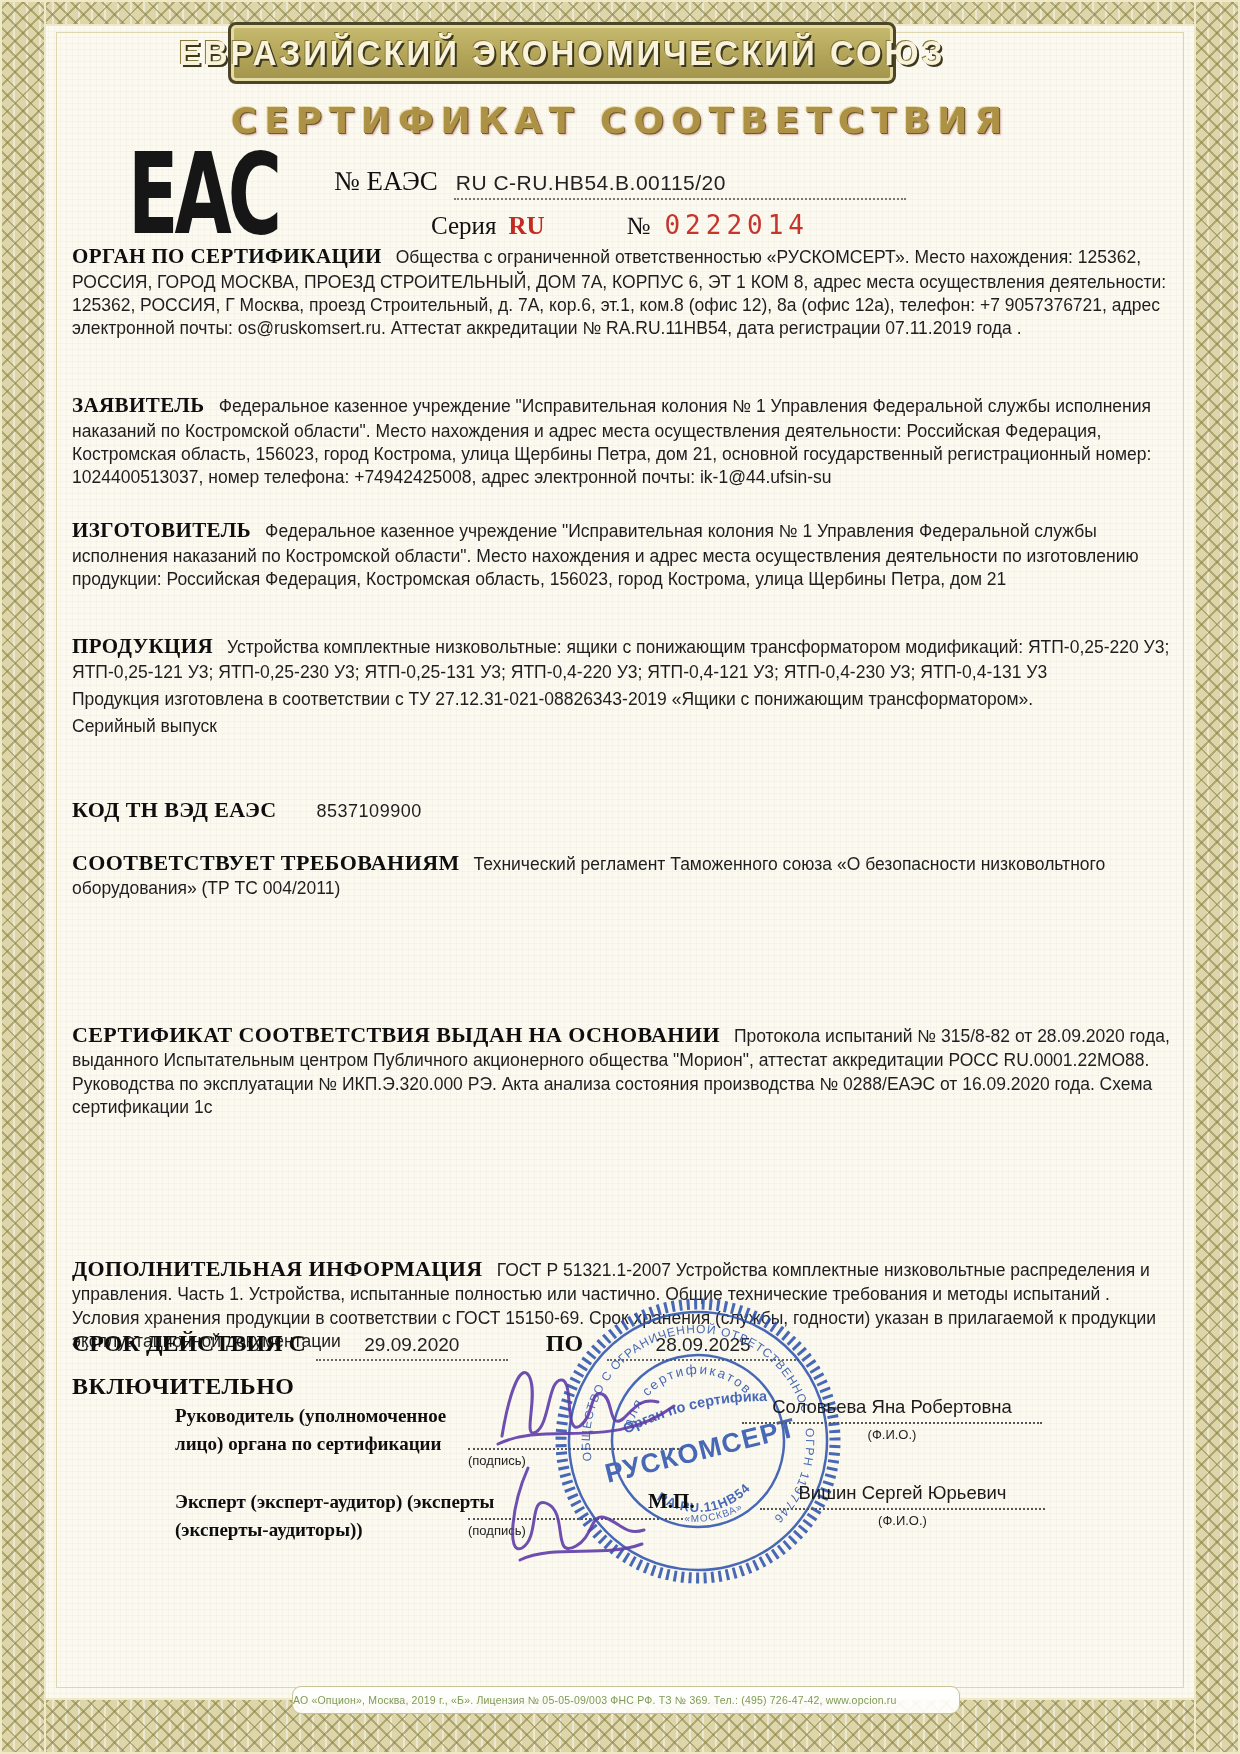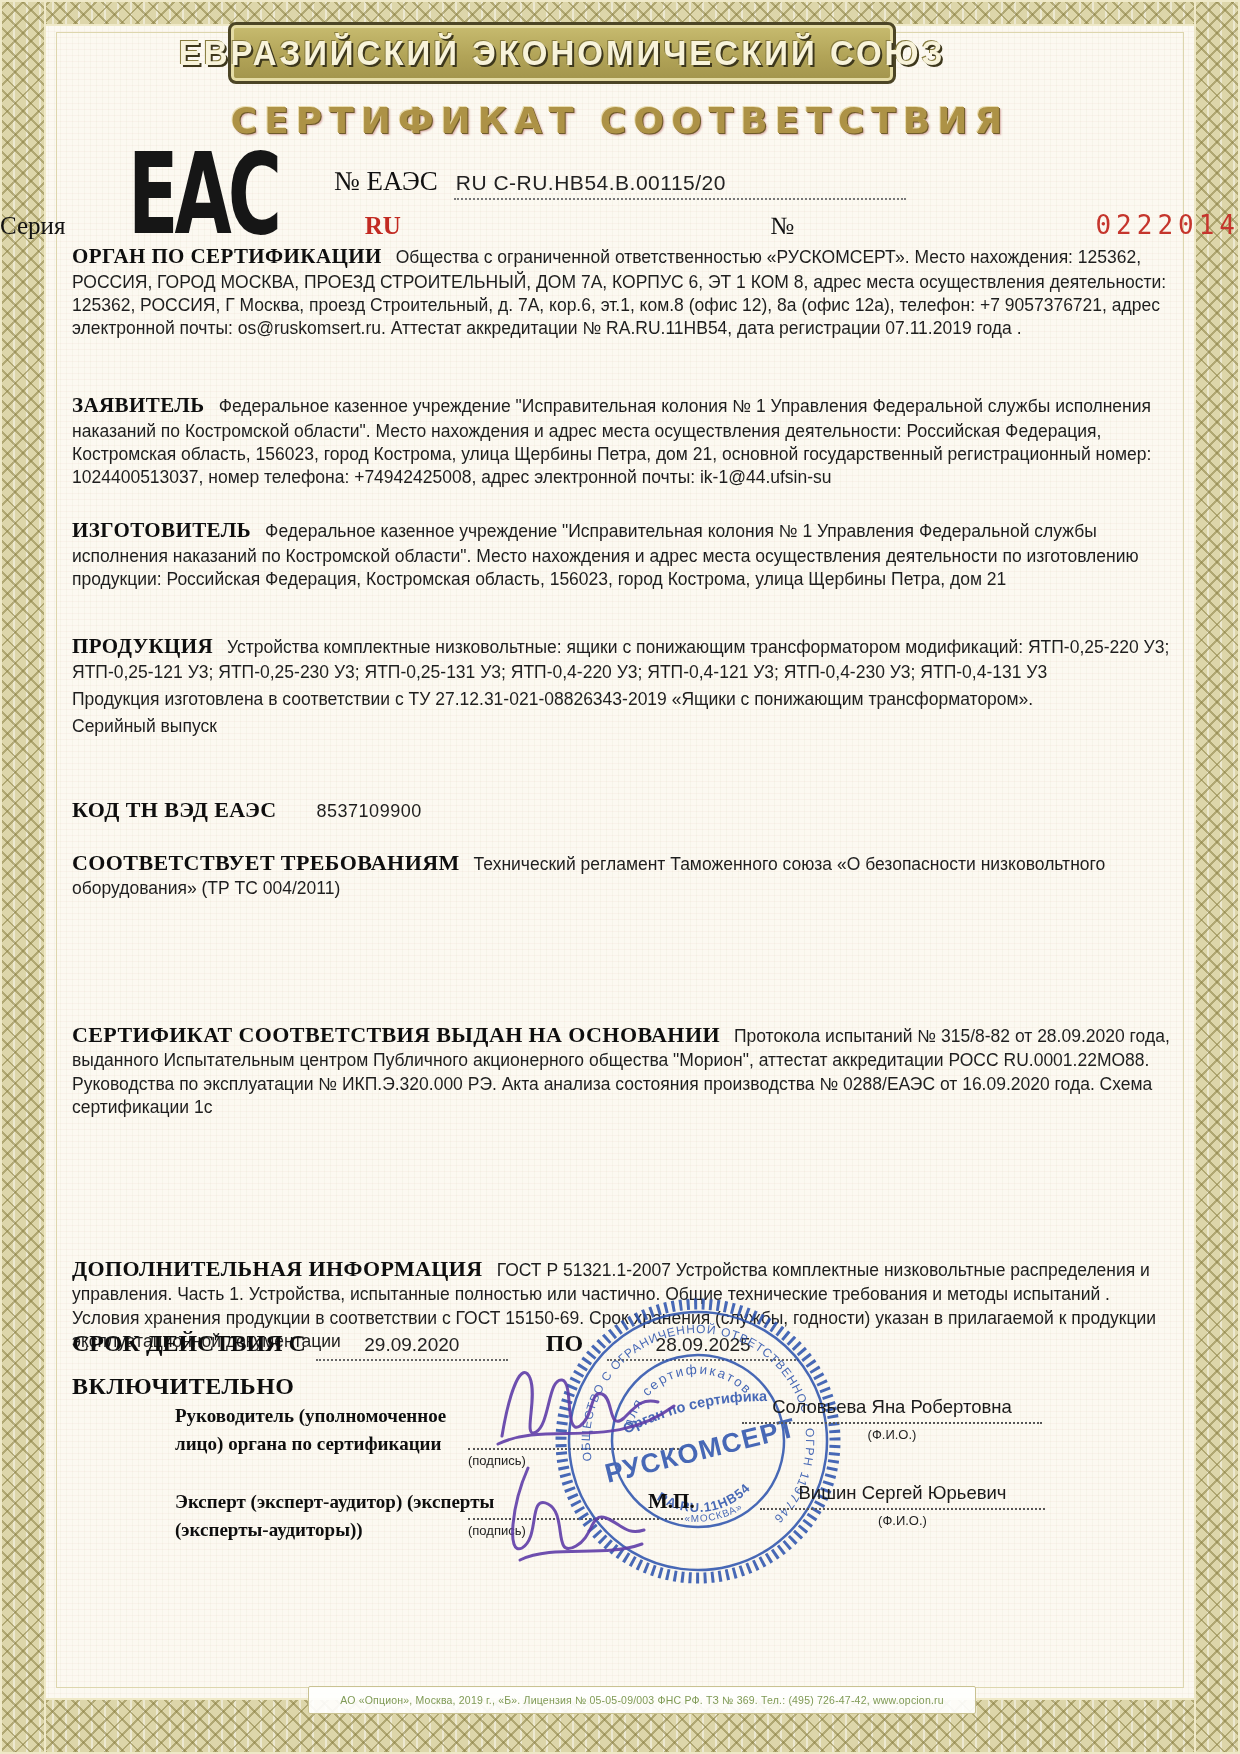--- a/index.html
+++ b/index.html
@@ -35,21 +35,21 @@
     transform:scaleX(.66);transform-origin:left top;}
 
   .doc-title{position:absolute;left:0;right:0;top:100px;text-align:center;z-index:2;
     font-family:"DejaVu Sans",sans-serif;font-weight:bold;font-size:36px;letter-spacing:7px;
     color:#ad9246;text-shadow:-1px -1px 0 #e9dcae,1px 1px 0 #6e5a2a,2px 2px 2px rgba(170,80,80,.45);}
 
   .num-row{position:absolute;left:0;right:0;top:166px;z-index:2;display:flex;justify-content:center;align-items:baseline;gap:16px;}
   .num-label{font-family:"Liberation Serif",serif;font-size:27px;color:#111;}
   .num-value{font-size:21px;letter-spacing:.5px;color:#222;border-bottom:2px dotted #777;padding:0 180px 3px 2px;}
 
-  .series-row{position:absolute;left:0;right:0;top:210px;z-index:2;display:flex;justify-content:space-between;align-items:baseline;}
+  .series-row{position:absolute;left:0;right:0;top:210px;z-index:2;display:flex;justify-content:center;align-items:baseline;}
   .series-label{font-family:"Liberation Serif",serif;font-size:25px;color:#111;}
   .series-value{font-family:"Liberation Serif",serif;font-weight:bold;font-size:25px;color:#c22a22;margin-left:12px;}
   .blank-label{font-family:"Liberation Serif",serif;font-size:25px;color:#111;margin-left:82px;}
   .blank-value{font-family:"DejaVu Sans Mono",monospace;font-size:26px;color:#c5352c;letter-spacing:5px;margin-left:14px;}
 
   .sec{position:absolute;left:72px;width:1100px;z-index:2;font-size:17.5px;line-height:1.33;color:#1e1e1e;}
   .sec p{margin:0 0 4px 0;}
   .lbl{font-family:"Liberation Serif",serif;font-weight:bold;font-size:21px;color:#0e0e0e;letter-spacing:.4px;margin-right:14px;}
   .lbl-big{font-size:22px;}
   .code-val{font-size:18px;margin-left:26px;letter-spacing:.5px;}
@@ -87,23 +87,23 @@
   .field-name1{left:742px;top:1396px;width:300px;}
   .field-name2{left:760px;top:1482px;width:285px;}
 
   .sig-svg{position:absolute;z-index:5;}
   .sig1{left:492px;top:1348px;}
   .sig2{left:494px;top:1460px;}
 
   .stamp-wrap{position:absolute;left:545px;top:1288px;width:306px;height:306px;z-index:3;opacity:.88;}
   .mp{position:absolute;left:648px;top:1452px;z-index:4;font-family:"Liberation Serif",serif;font-weight:bold;font-size:21px;color:#0e0e0e;margin-top:37px;}
 
-  .footer-pill{position:absolute;left:308px;top:1686px;width:666px;height:26px;z-index:6;
-    background:rgba(255,255,254,.92);border:1px solid #c9c292;border-radius:2px;
-    display:flex;align-items:center;justify-content:center;}
+  .footer-pill{position:absolute;left:292px;top:1686px;width:666px;height:26px;z-index:6;
+    background:rgba(255,255,254,.92);border:1px solid #c9c292;border-radius:9px;
+    display:flex;align-items:center;}
   .footer-pill span{font-size:10.5px;color:#7f9a55;letter-spacing:.2px;white-space:nowrap;}
 </style>
 </head>
 <body>
 
 <div class="page">
 
   <div class="bstrip b-top"></div>
   <div class="bstrip b-bottom"></div>
   <div class="bstrip b-left"></div>

